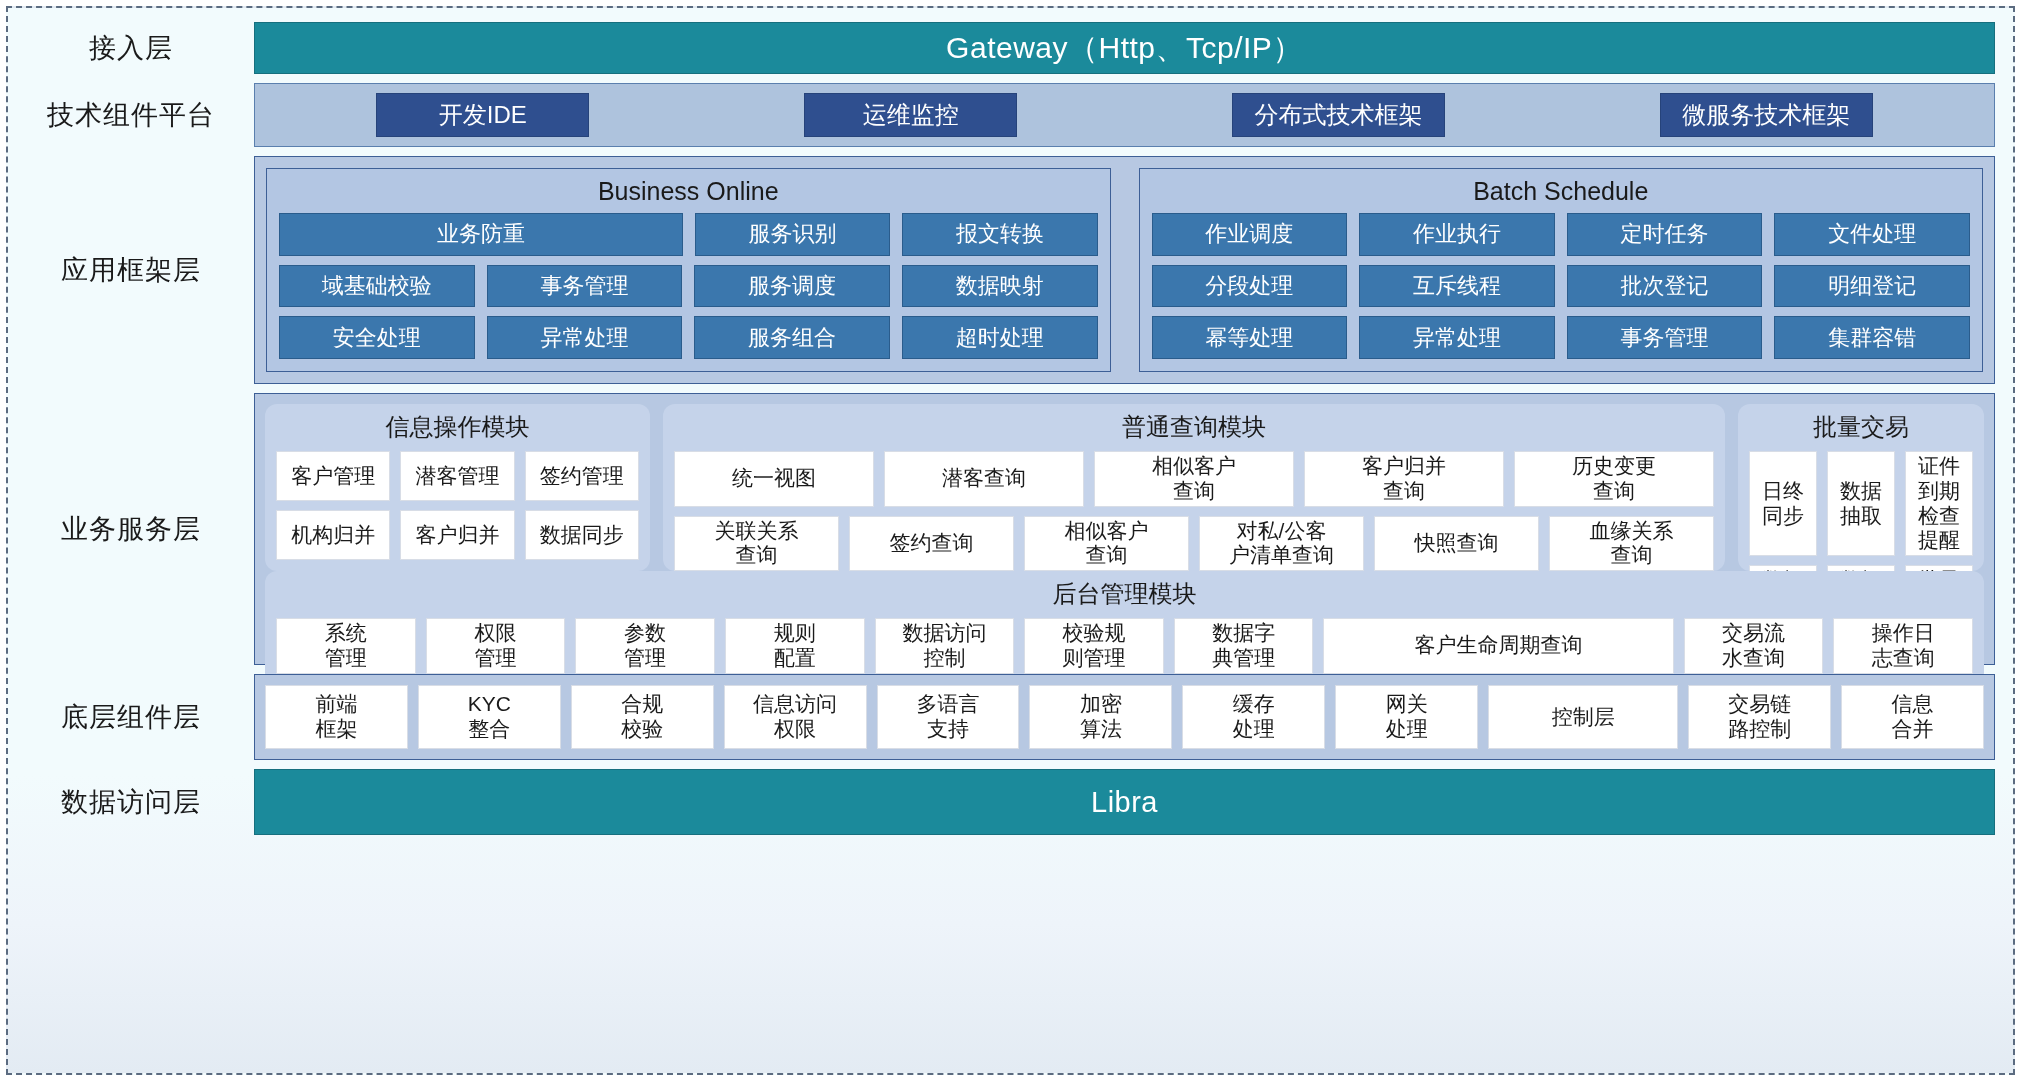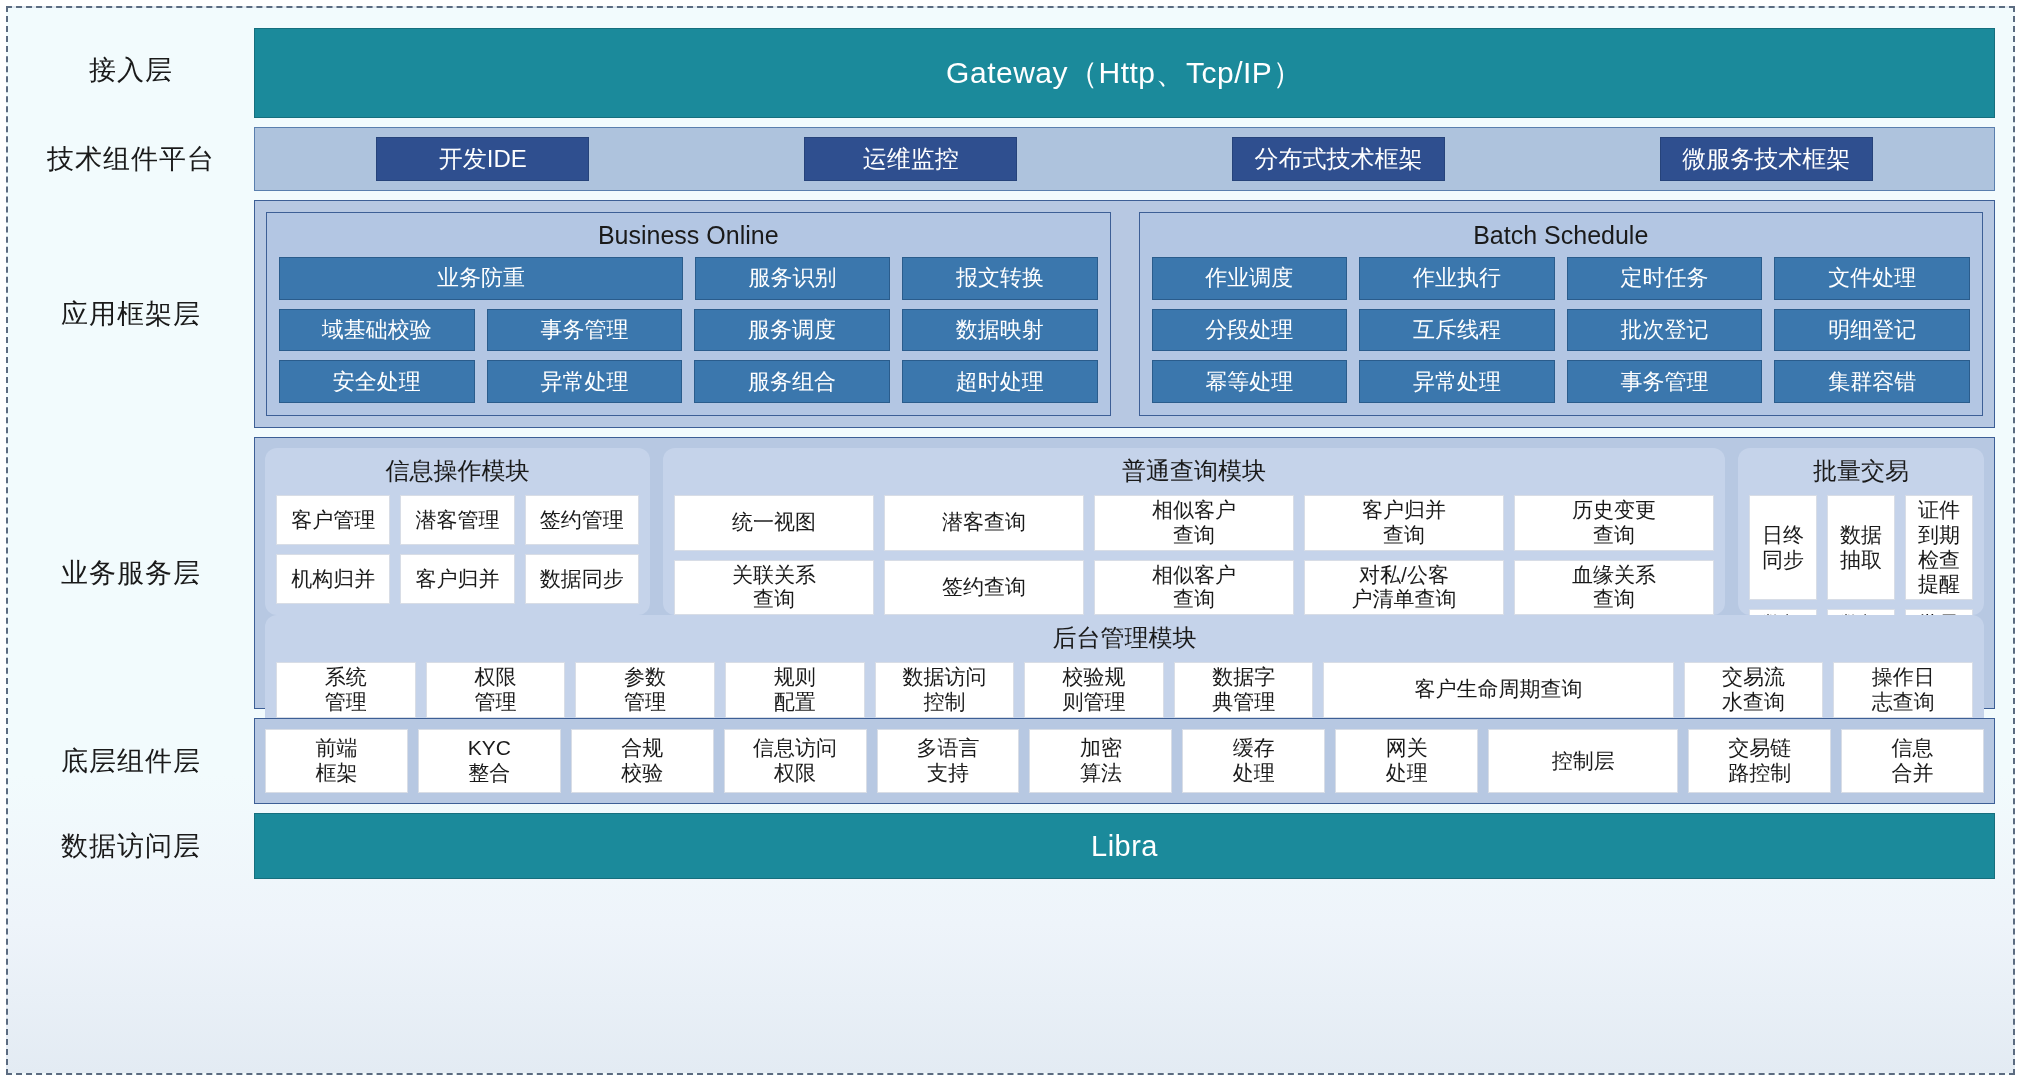--- a/index.html
+++ b/index.html
@@ -37,21 +37,21 @@
   }
   .row-body { flex:1 1 auto; display:flex; }
 
   
   .teal-bar {
     flex:1; background:#1b8a9b;
     border:1px solid #166f7e;
     display:flex; align-items:center; justify-content:center;
     color:#ffffff; font-size:30px; letter-spacing:.5px;
   }
-  .row-access .row-body { height: 90px; margin-top: 6px; }
+  .row-access .row-body { height: 52px; }
   .row-data .row-body { height: 66px; }
 
   
   .tech-panel {
     flex:1; background:#aec3dd; border:1px solid #5a7fae;
     display:flex; align-items:center; justify-content:space-around;
     padding: 10px 14px; height: 64px;
   }
   .tech-chip {
     flex: 0 0 auto;
@@ -233,20 +233,21 @@
                     <div class="w-cell">潜客查询</div>
                     <div class="w-cell">相似客户<br>查询</div>
                     <div class="w-cell">客户归并<br>查询</div>
                     <div class="w-cell">历史变更<br>查询</div>
                   </div>
                   <div class="mod-line">
                     <div class="w-cell">关联关系<br>查询</div>
                     <div class="w-cell">签约查询</div>
                     <div class="w-cell">相似客户<br>查询</div>
                     <div class="w-cell">对私/公客<br>户清单查询</div>
+                    <div class="w-cell">快照查询</div>
                     <div class="w-cell">血缘关系<br>查询</div>
                   </div>
                 </div>
             </div>
             <div class="mod-card card-batch">
               <div class="mod-title">批量交易</div>
               <div class="mod-grid">
                   <div class="mod-line">
                     <div class="w-cell">日终<br>同步</div>
                     <div class="w-cell">数据<br>抽取</div>

